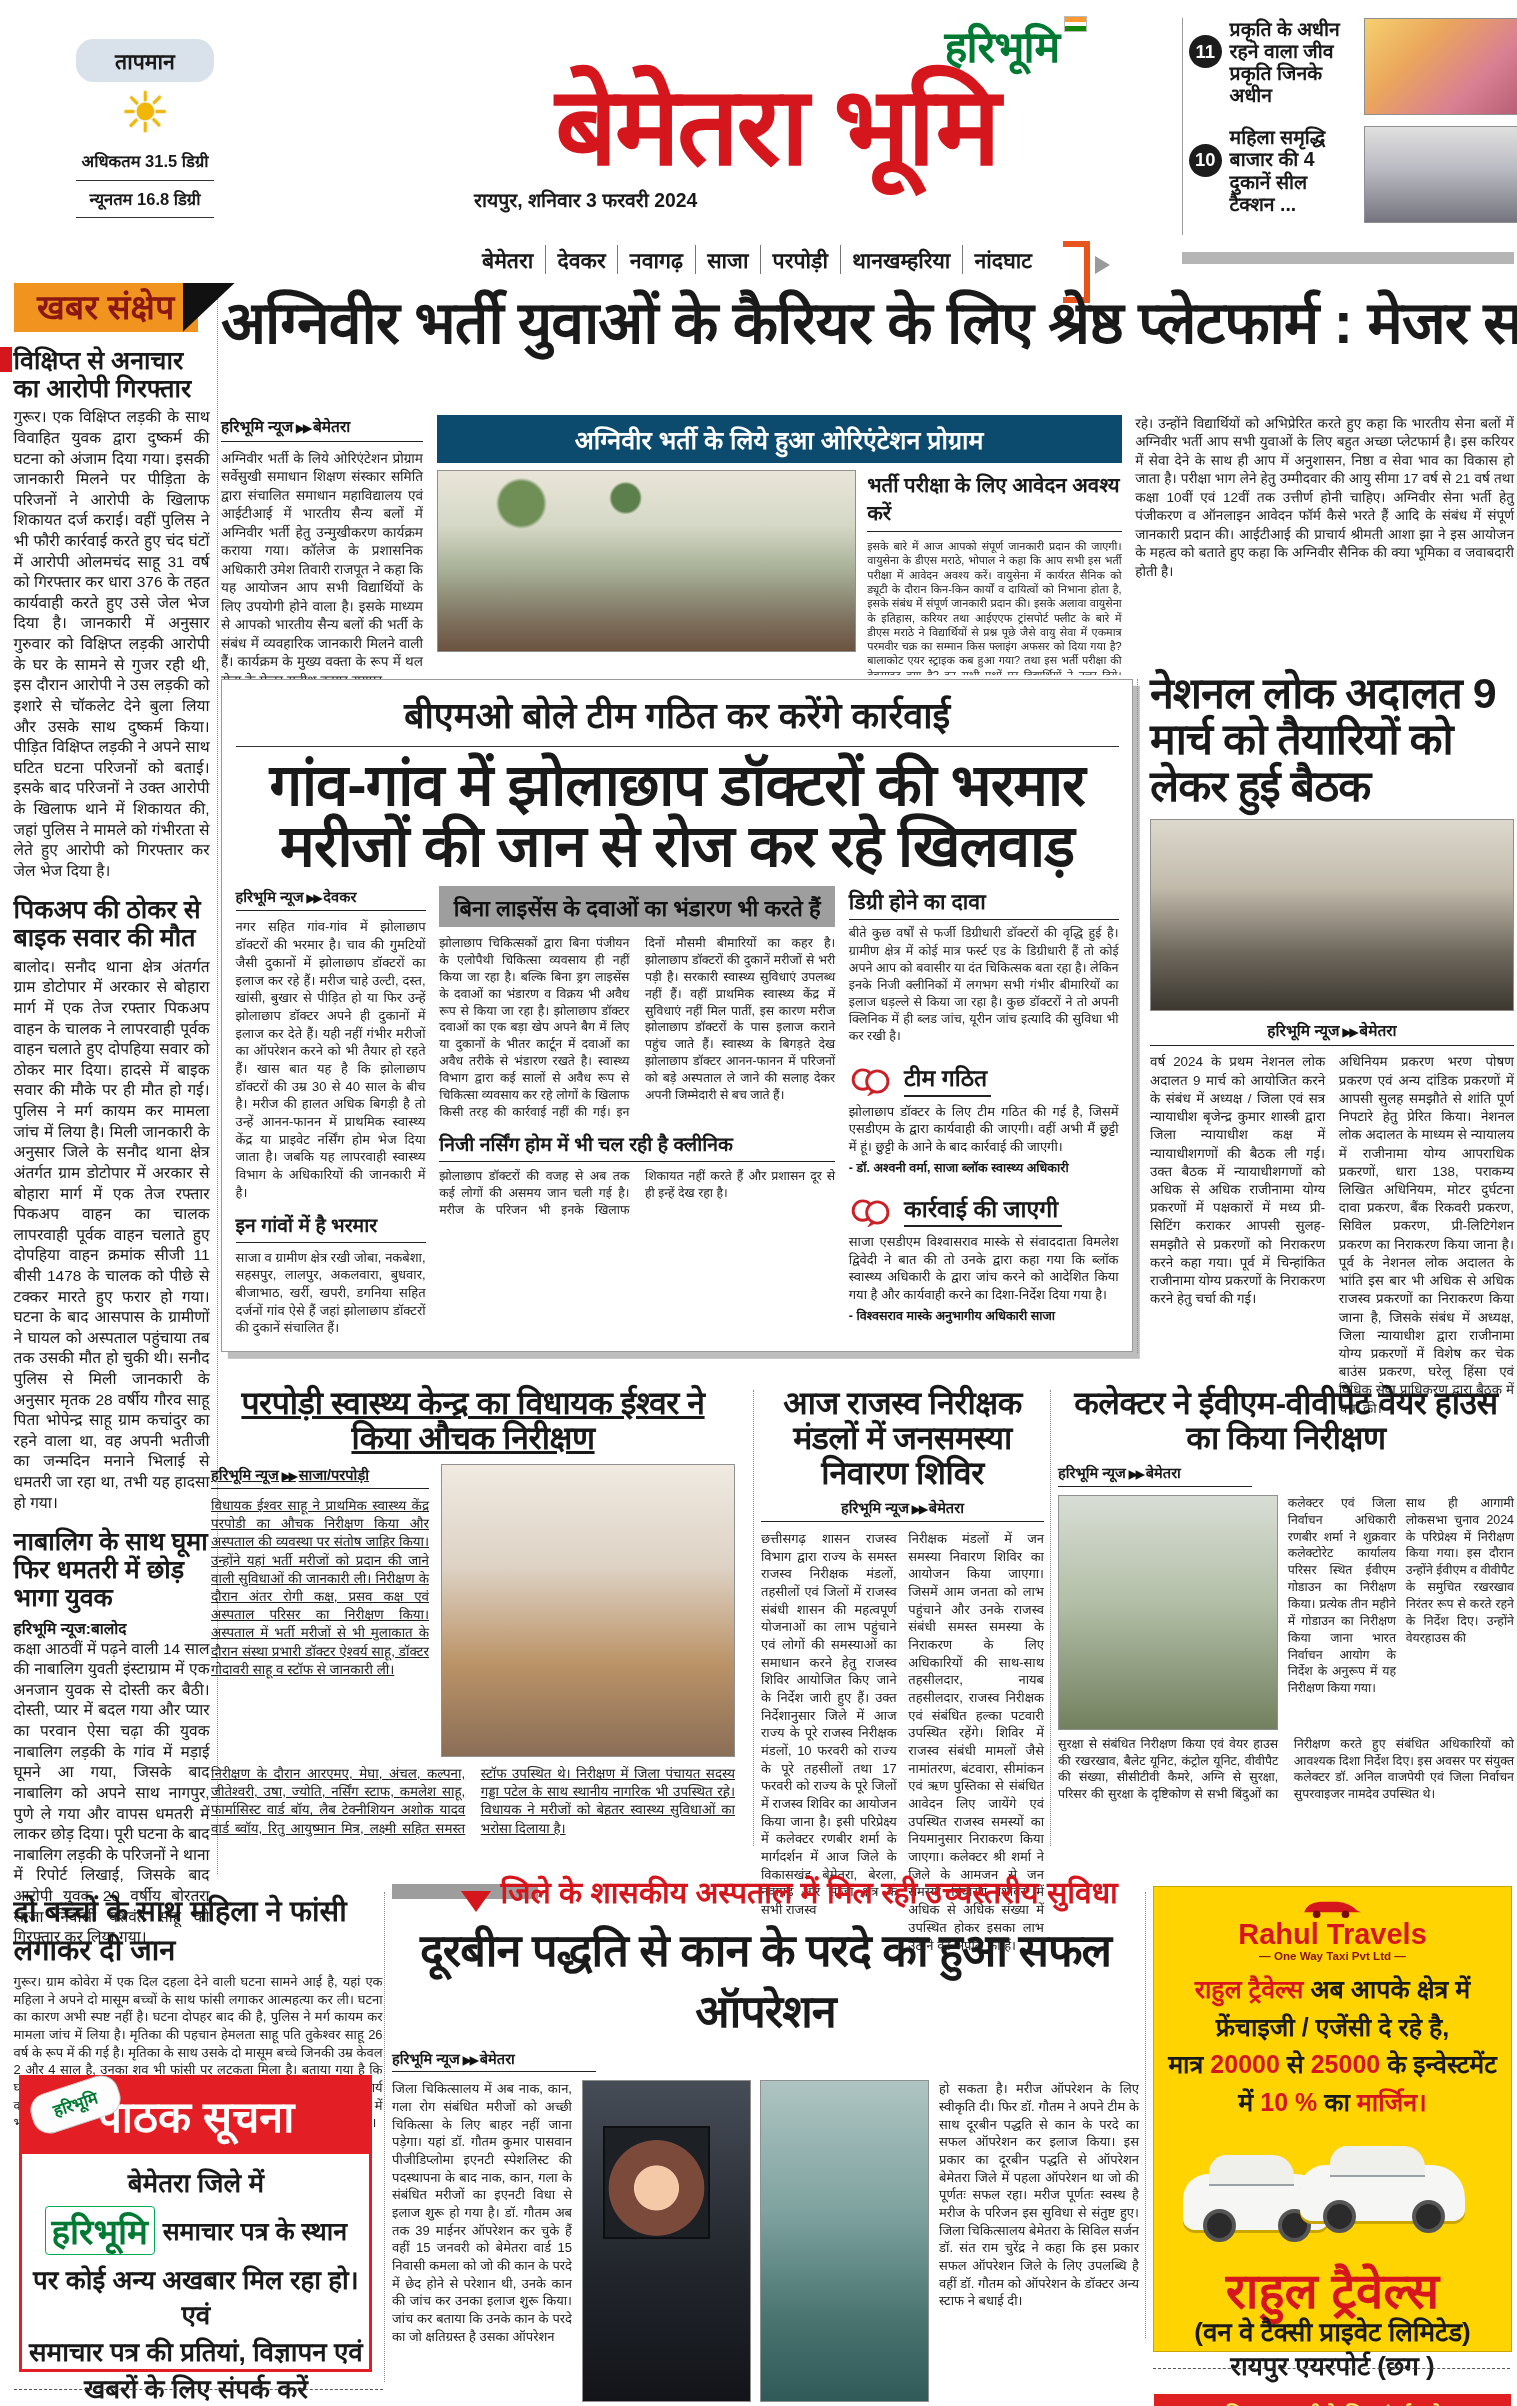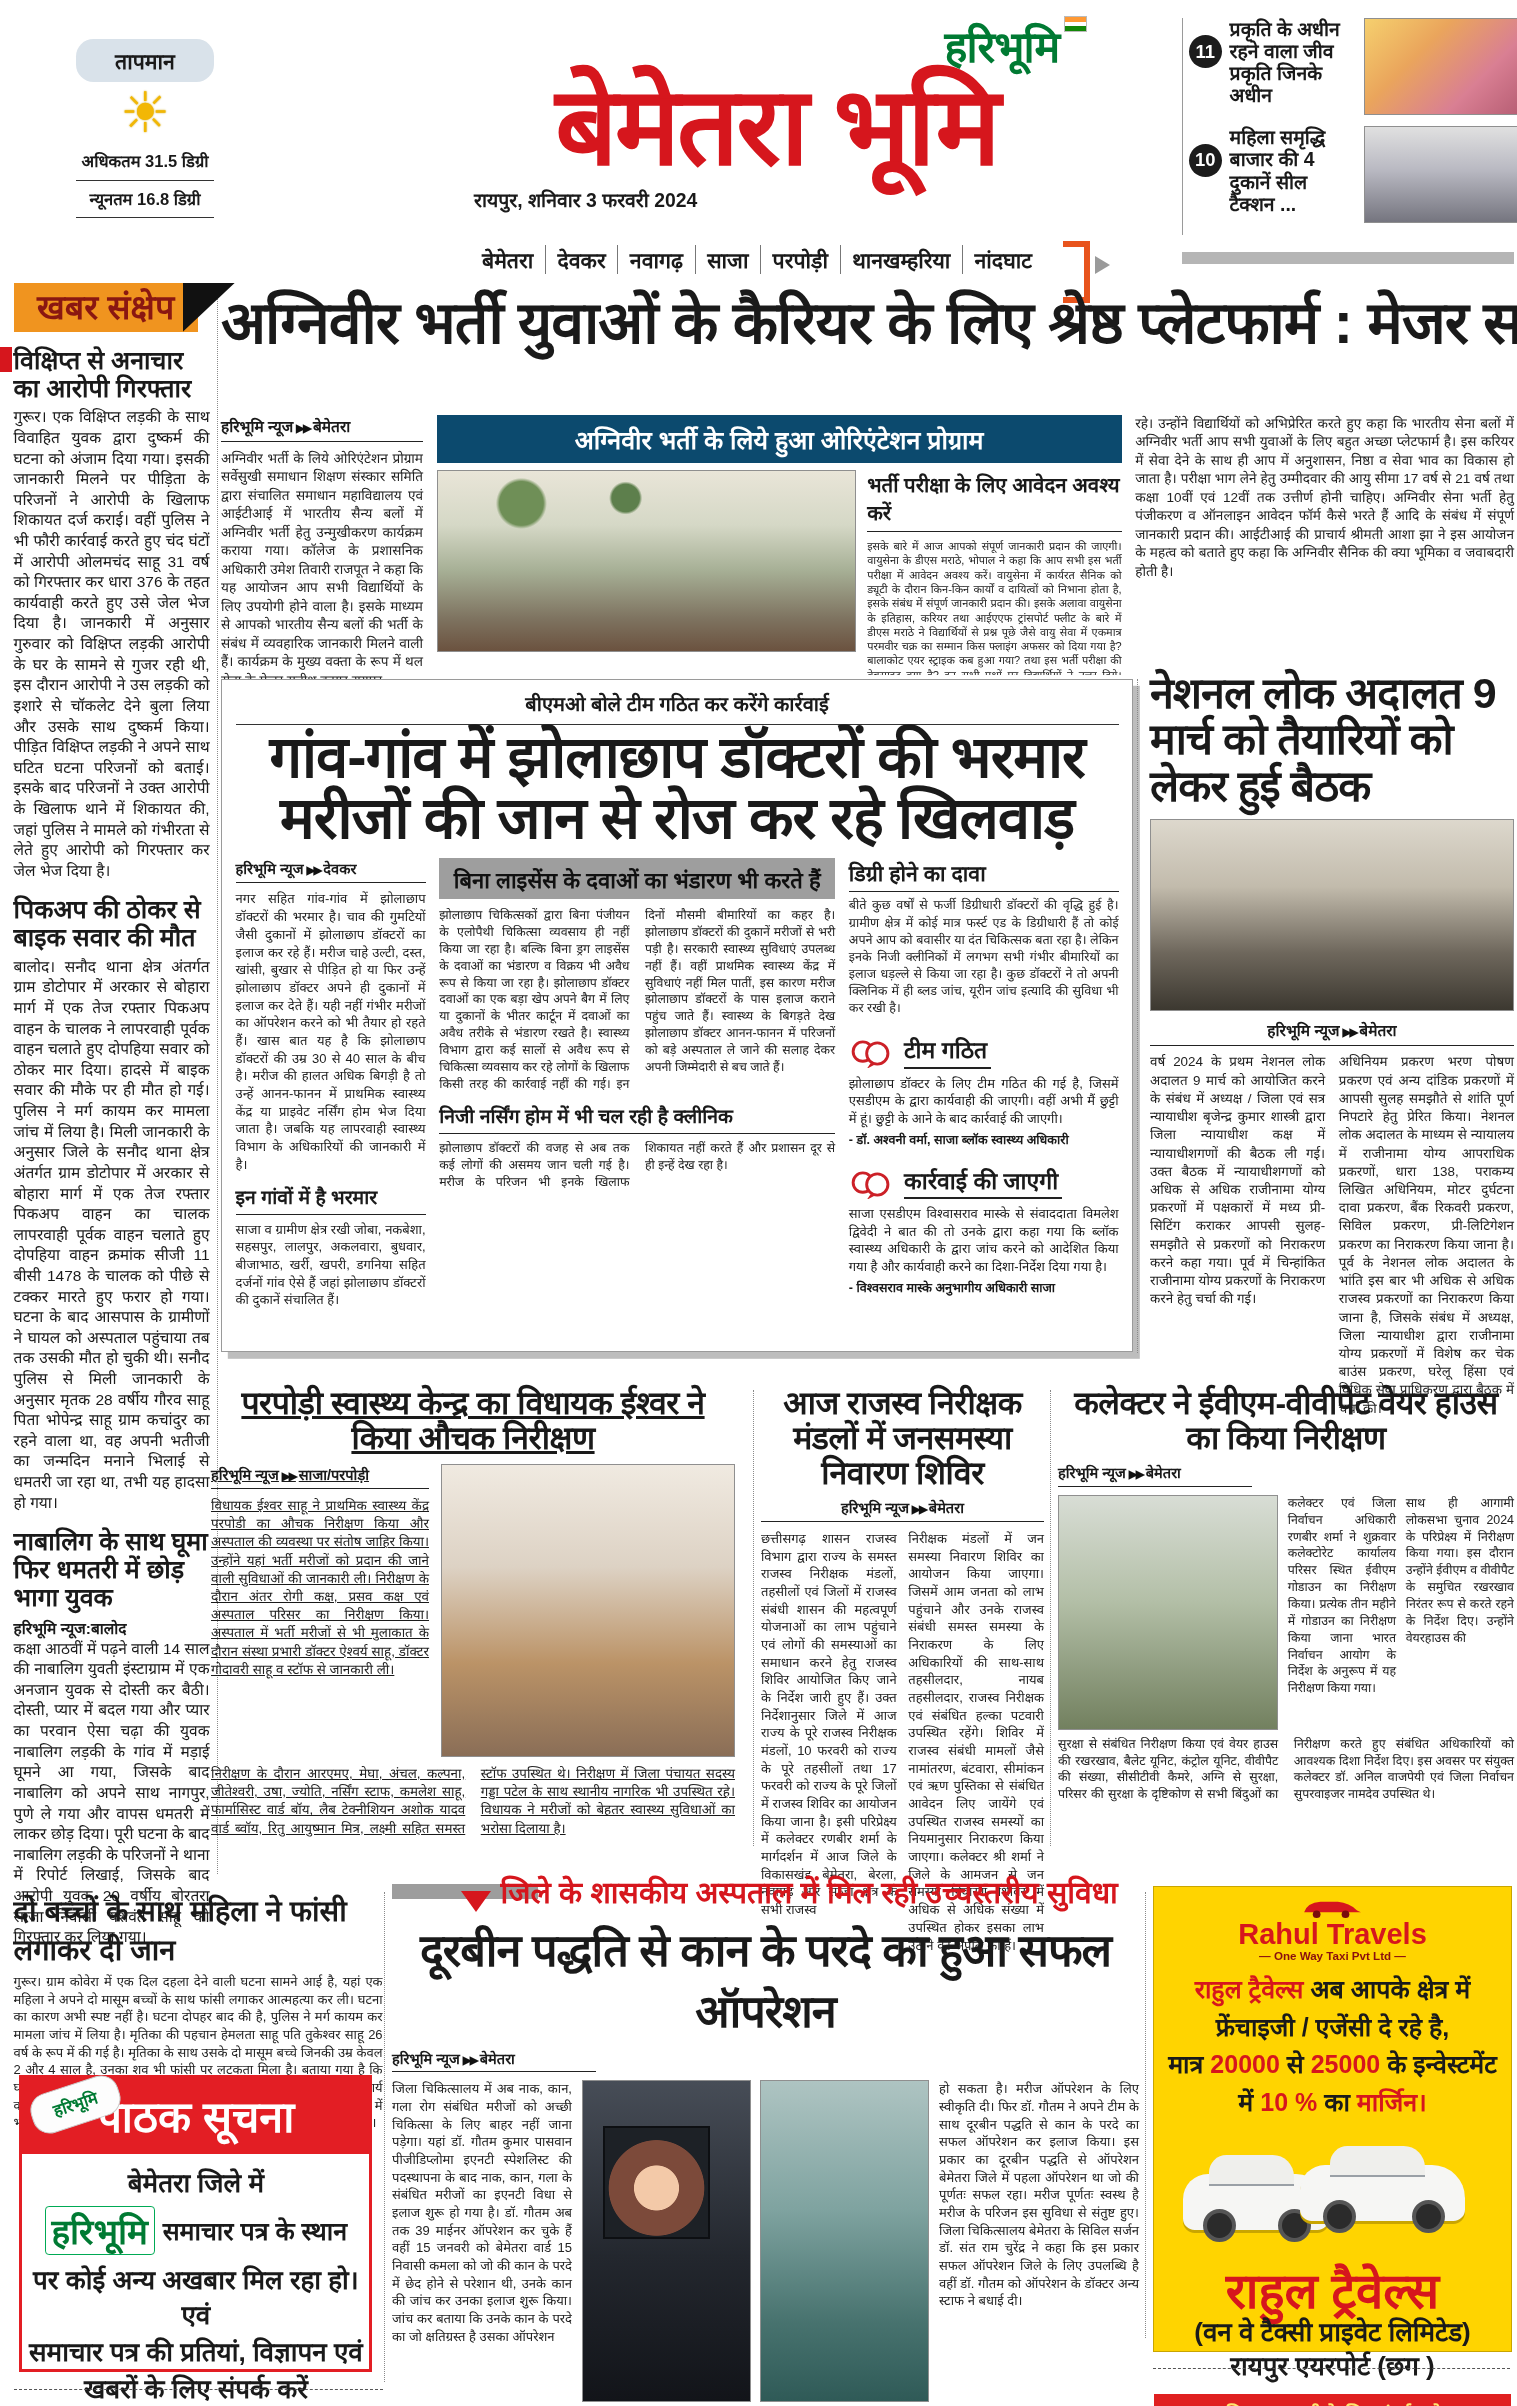--- a/index.html
+++ b/index.html
@@ -54,21 +54,21 @@
   
   .graytitle{background:#0c4a6e;color:#fff;font-weight:bold;font-size:25px;text-align:center;padding:6.8px 0;}
   .subhead{font-weight:bold;font-size:20.4px;border-bottom:1.9px solid #222;padding-bottom:4.9px;margin-bottom:6.8px;}
   .oriphoto{background:
      radial-gradient(circle at 20% 18%,#6f8f57 0 6%,transparent 7%),
      radial-gradient(circle at 45% 15%,#5d7f4c 0 5%,transparent 6%),
      linear-gradient(180deg,#e9e5d8 0%,#d5d8c6 30%,#a7b096 55%,#7e7360 82%,#6b523f 100%);}
 
   
   .docbox{border:1.5px solid #9a9a9a;box-shadow:6.8px 6.8px 0 #bdbdbd;background:#fff;padding:9.7px 13.6px;}
-  .kicker{font-weight:bold;font-size:20px;text-align:center;border-bottom:1.9px solid #333;padding-bottom:7.8px;}
+  .kicker{font-weight:bold;font-size:36px;text-align:center;border-bottom:1.9px solid #333;padding-bottom:7.8px;}
   .dochead{font-weight:bold;font-size:58px;letter-spacing:-1px;line-height:1.04;text-align:center;white-space:nowrap;}
   .graysub{background:#9e9e9e;color:#101010;font-weight:bold;font-size:22px;text-align:center;padding:5.8px 3.9px;}
   .minisub{font-weight:bold;font-size:19.4px;border-bottom:1.9px solid #222;padding-bottom:3.9px;margin:9.7px 0 5.8px;}
   .twocol{column-count:2;column-gap:15.5px;}
   .qbox{margin-top:15.5px;}
   .qtitle{font-weight:bold;font-size:23px;border-bottom:2.4px solid #222;display:inline-block;padding:0 3.9px 1.9px 0;}
   .qtext{font-size:13px;line-height:1.35;text-align:justify;margin-top:5.8px;}
   .qattr{font-size:12.6px;font-weight:bold;margin-top:3.9px;}
   .qicon{vertical-align:middle;margin-right:5.8px;}
 
@@ -216,21 +216,21 @@
         </div>
       </div>
     </div>
     <div style="flex:1;">
       <div class="bodytext" style="font-size:13.6px;">रहे। उन्होंने विद्यार्थियों को अभिप्रेरित करते हुए कहा कि भारतीय सेना बलों में अग्निवीर भर्ती आप सभी युवाओं के लिए बहुत अच्छा प्लेटफार्म है। इस करियर में सेवा देने के साथ ही आप में अनुशासन, निष्ठा व सेवा भाव का विकास हो जाता है। परीक्षा भाग लेने हेतु उम्मीदवार की आयु सीमा 17 वर्ष से 21 वर्ष तथा कक्षा 10वीं एवं 12वीं तक उत्तीर्ण होनी चाहिए। अग्निवीर सेना भर्ती हेतु पंजीकरण व ऑनलाइन आवेदन फॉर्म कैसे भरते हैं आदि के संबंध में संपूर्ण जानकारी प्रदान की। आईटीआई की प्राचार्य श्रीमती आशा झा ने इस आयोजन के महत्व को बताते हुए कहा कि अग्निवीर सैनिक की क्या भूमिका व जवाबदारी होती है।</div>
     </div>
   </div>
 
   <div class="abs docbox" style="left:221px;top:679px;width:883px;height:652px;">
     <div class="kicker">बीएमओ बोले टीम गठित कर करेंगे कार्रवाई</div>
-    <div class="dochead" style="margin-top:2px;">गांव-गांव में झोलाछाप डॉक्टरों की भरमार</div>
+    <div class="dochead" style="margin-top:8px;">गांव-गांव में झोलाछाप डॉक्टरों की भरमार</div>
     <div class="dochead">मरीजों की जान से रोज कर रहे खिलवाड़</div>
 
     <div style="display:flex;gap:13.6px;margin-top:9.7px;">
       <div style="flex:0 0 190px;">
         <div class="byline" style="font-size:14.6px;">
           <span>हरिभूमि न्यूज</span><span class="arr">▶▶</span><span>देवकर</span>
         </div>
         <div class="bodytext" style="font-size:13px;">नगर सहित गांव-गांव में झोलाछाप डॉक्टरों की भरमार है। चाव की गुमटियों जैसी दुकानों में झोलाछाप डॉक्टरों का इलाज कर रहे हैं। मरीज चाहे उल्टी, दस्त, खांसी, बुखार से पीड़ित हो या फिर उन्हें झोलाछाप डॉक्टर अपने ही दुकानों में इलाज कर देते हैं। यही नहीं गंभीर मरीजों का ऑपरेशन करने को भी तैयार हो रहते हैं। खास बात यह है कि झोलाछाप डॉक्टरों की उम्र 30 से 40 साल के बीच है। मरीज की हालत अधिक बिगड़ी है तो उन्हें आनन-फानन में प्राथमिक स्वास्थ्य केंद्र या प्राइवेट नर्सिंग होम भेज दिया जाता है। जबकि यह लापरवाही स्वास्थ्य विभाग के अधिकारियों की जानकारी में है।</div>
         <div class="minisub">इन गांवों में है भरमार</div>
         <div class="bodytext" style="font-size:13px;">साजा व ग्रामीण क्षेत्र रखी जोबा, नकबेशा, सहसपुर, लालपुर, अकलवारा, बुधवार, बीजाभाठ, खर्री, खपरी, डगनिया सहित दर्जनों गांव ऐसे हैं जहां झोलाछाप डॉक्टरों की दुकानें संचालित हैं।</div>

